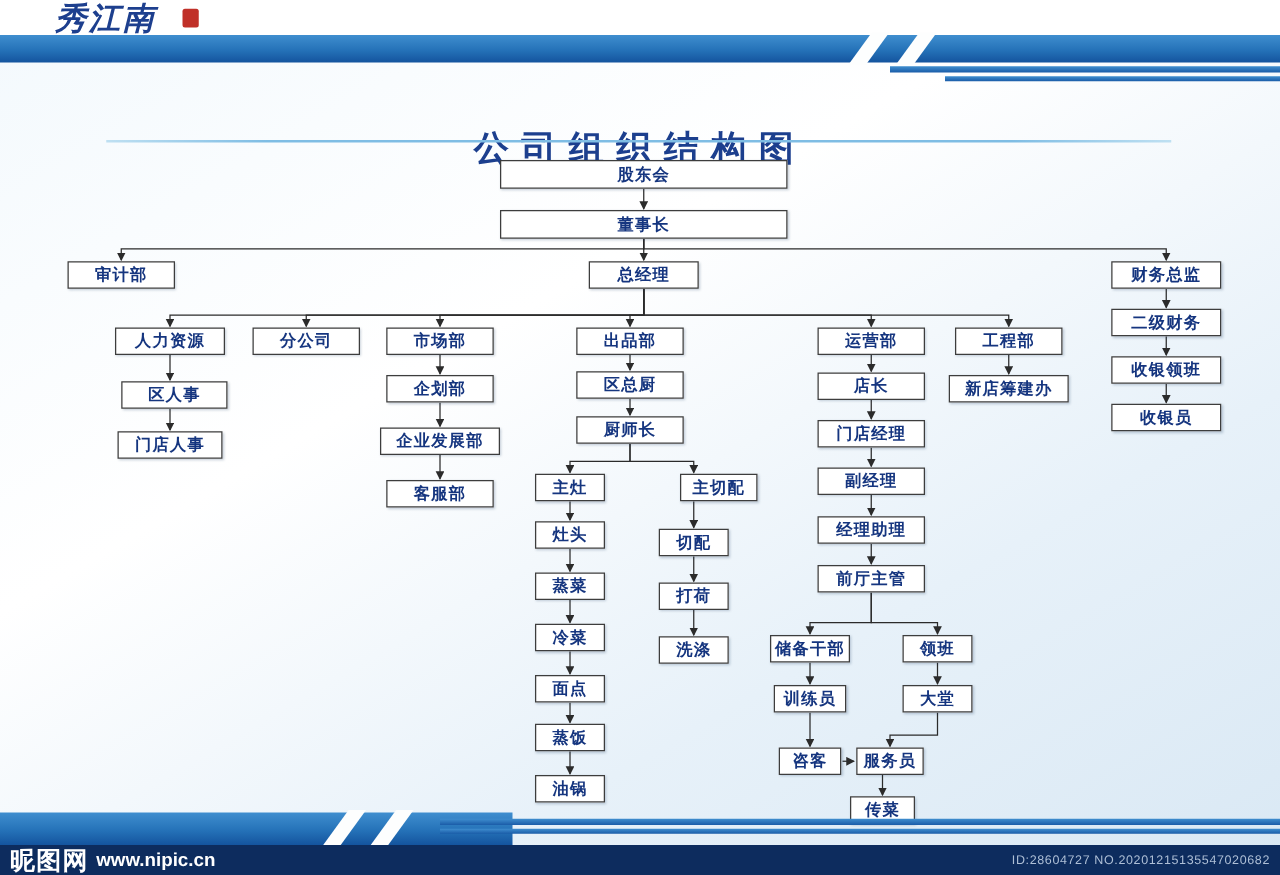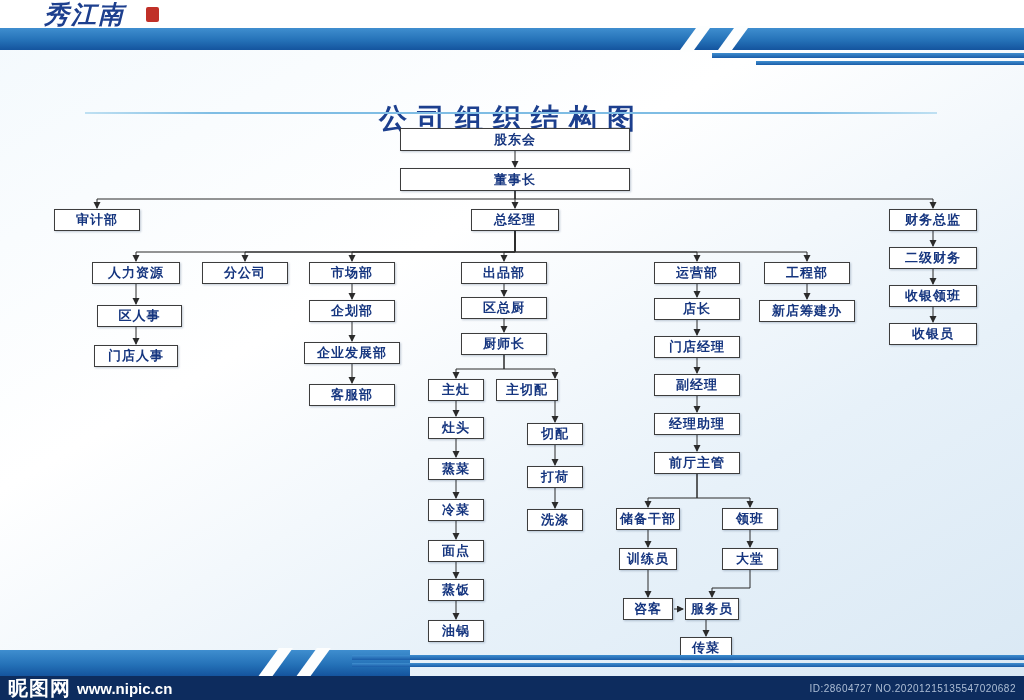--- a/index.html
+++ b/index.html
@@ -140,21 +140,21 @@
       <div class="node" style="left: 654px; top: 262px; width: 86px; height: 22px;">运营部</div>
       <div class="node" style="left: 764px; top: 262px; width: 86px; height: 22px;">工程部</div>
       <div class="node" style="left: 97px; top: 305px; width: 85px; height: 22px;">区人事</div>
       <div class="node" style="left: 94px; top: 345px; width: 84px; height: 22px;">门店人事</div>
       <div class="node" style="left: 309px; top: 300px; width: 86px; height: 22px; text-align: right;">企划部</div>
       <div class="node" style="left: 304px; top: 342px; width: 96px; height: 22px;">企业发展部</div>
       <div class="node" style="left: 309px; top: 384px; width: 86px; height: 22px;">客服部</div>
       <div class="node" style="left: 461px; top: 297px; width: 86px; height: 22px;">区总厨</div>
       <div class="node" style="left: 461px; top: 333px; width: 86px; height: 22px;">厨师长</div>
       <div class="node" style="left: 428px; top: 379px; width: 56px; height: 22px;">主灶</div>
-      <div class="node" style="left: 496px; top: 379px; width: 62px; height: 22px; font-family: Liberation Serif, serif;">主切配</div>
+      <div class="node" style="left: 544px; top: 379px; width: 62px; height: 22px; font-family: Liberation Serif, serif;">主切配</div>
       <div class="node" style="left: 428px; top: 417px; width: 56px; height: 22px;">灶头</div>
       <div class="node" style="left: 428px; top: 458px; width: 56px; height: 22px;">蒸菜</div>
       <div class="node" style="left: 428px; top: 499px; width: 56px; height: 22px;">冷菜</div>
       <div class="node" style="left: 428px; top: 540px; width: 56px; height: 22px;">面点</div>
       <div class="node" style="left: 428px; top: 579px; width: 56px; height: 22px;">蒸饭</div>
       <div class="node" style="left: 428px; top: 620px; width: 56px; height: 22px;">油锅</div>
       <div class="node" style="left: 527px; top: 423px; width: 56px; height: 22px;">切配</div>
       <div class="node" style="left: 527px; top: 466px; width: 56px; height: 22px;">打荷</div>
       <div class="node" style="left: 527px; top: 509px; width: 56px; height: 22px;">洗涤</div>
       <div class="node" style="left: 654px; top: 298px; width: 86px; height: 22px;">店长</div>

